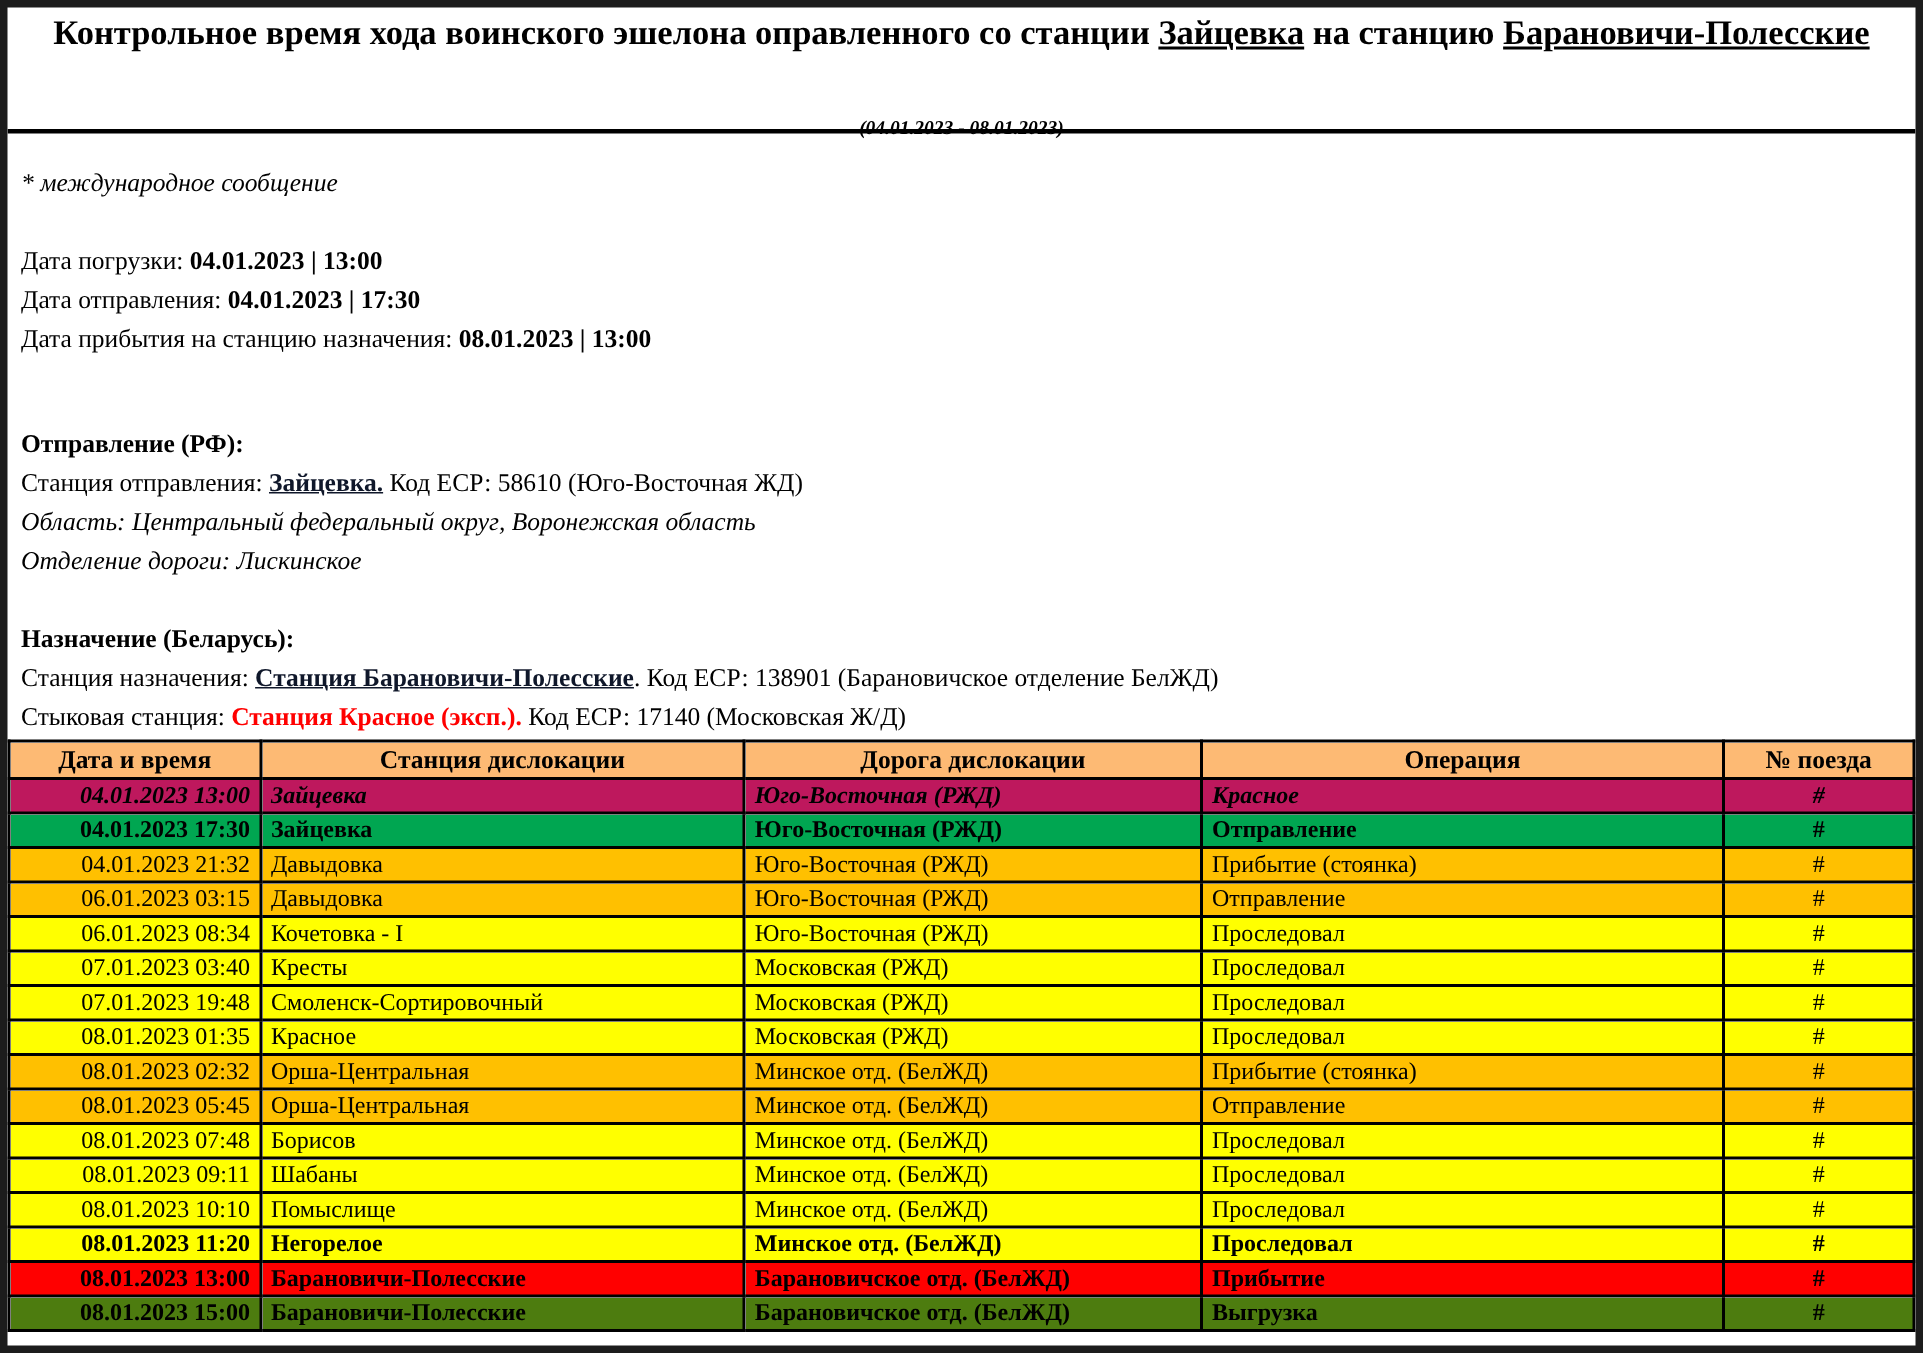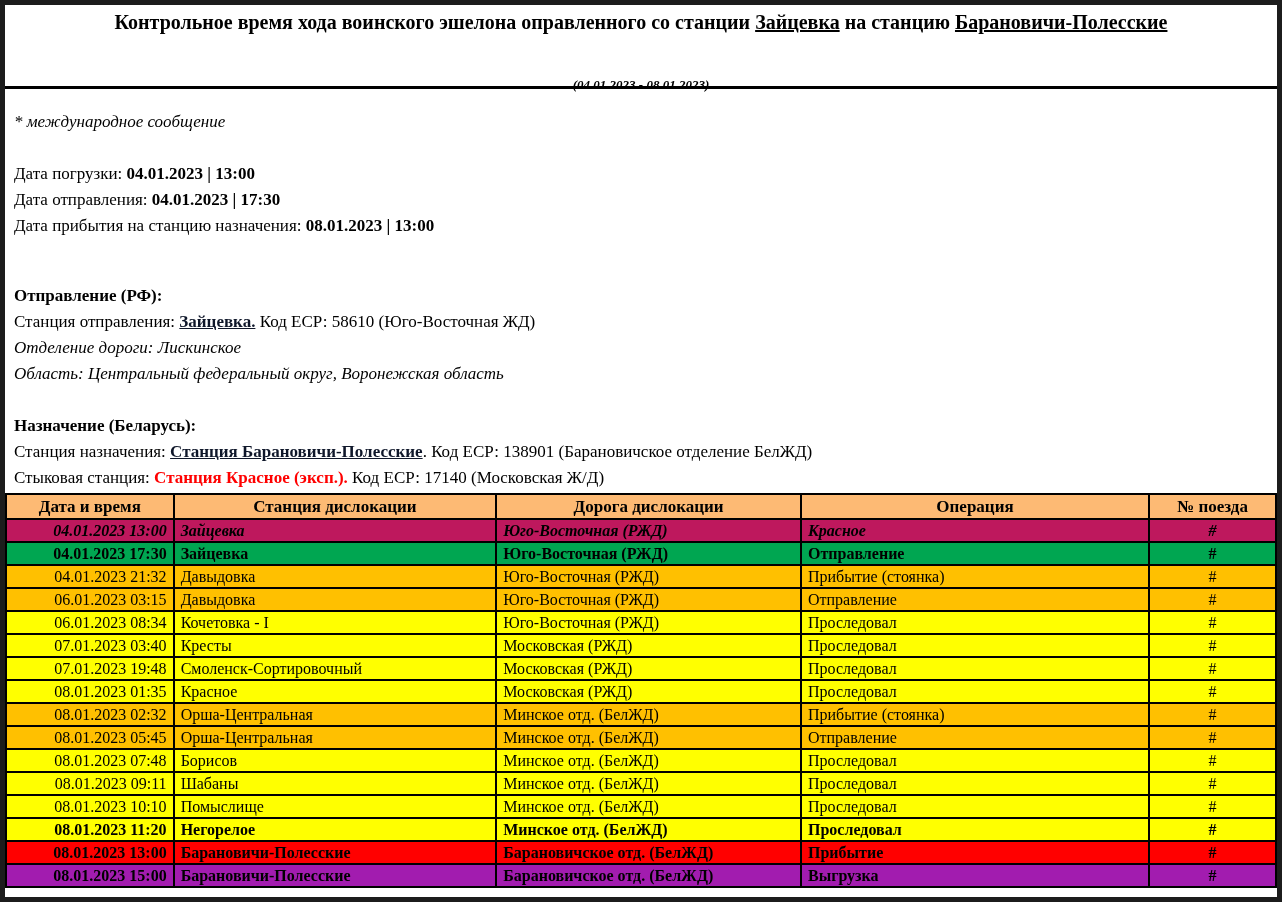--- a/index.html
+++ b/index.html
@@ -6,21 +6,21 @@
   .page{
     width:1282px;height:902px;box-sizing:border-box;
     border:5px solid #1c1c1c;background:#fff;overflow:hidden;
     font-family:"Liberation Serif", serif;color:#000;
   }
   
   .title-block{
     height:84px;box-sizing:border-box;border-bottom:3px solid #000;
     text-align:center;padding-top:7px;
   }
-  .doc-title{font-size:20px;font-weight:bold;line-height:20px;}
+  .doc-title{font-size:23px;font-weight:bold;line-height:20px;}
   .doc-title .u{text-decoration:underline;}
   .doc-subtitle{font-size:13px;font-weight:bold;font-style:italic;margin-top:45px;}
   
   .body-text{padding:0 9px;font-size:17px;}
   .note{margin-top:20px;font-style:italic;line-height:26px;}
   .dates-block{margin-top:26px;line-height:26px;}
   .section-dep{margin-top:44px;line-height:26px;}
   .section-dest{margin-top:26px;line-height:26px;}
   .b{font-weight:bold;}
   .i{font-style:italic;}
@@ -63,22 +63,22 @@
 
     <div class="dates-block">
       <div><span>Дата погрузки: </span><span class="b">04.01.2023 |  13:00</span></div>
       <div><span>Дата отправления: </span><span class="b">04.01.2023 | 17:30</span></div>
       <div><span>Дата прибытия на станцию назначения: </span><span class="b">08.01.2023 | 13:00</span></div>
     </div>
 
     <div class="section-dep">
       <div class="heading">Отправление (РФ):</div>
       <div><span>Станция отправления: </span><span class="red-link">Зайцевка.</span><span> Код ЕСР: 58610 (Юго-Восточная ЖД)</span></div>
+      <div class="i">Область: Центральный федеральный округ, Воронежская область</div>
       <div class="i">Отделение дороги: Лискинское</div>
-      <div class="i">Область: Центральный федеральный округ, Воронежская область</div>
     </div>
 
     <div class="section-dest">
       <div class="heading">Назначение (Беларусь):</div>
       <div><span>Станция назначения: </span><span class="red-link">Станция Барановичи-Полесские</span><span>. Код ЕСР: 138901 (Барановичское отделение БелЖД)</span></div>
       <div><span>Стыковая станция: </span><span class="red-text">Станция Красное (эксп.).</span><span> Код ЕСР: 17140 (Московская Ж/Д)</span></div>
     </div>
 
   </div>
 
@@ -198,21 +198,21 @@
           <td class="col-operation">Проследовал</td>
           <td class="col-train">#</td>
         </tr>
         <tr class="bold-row" style="background: rgb(255, 0, 0);">
           <td class="col-datetime">08.01.2023 13:00</td>
           <td class="col-station">Барановичи-Полесские</td>
           <td class="col-road">Барановичское отд. (БелЖД)</td>
           <td class="col-operation">Прибытие</td>
           <td class="col-train">#</td>
         </tr>
-        <tr class="bold-row" style="background: #a21caf;">
+        <tr class="bold-row" style="background: #4d7c0f;">
           <td class="col-datetime">08.01.2023 15:00</td>
           <td class="col-station">Барановичи-Полесские</td>
           <td class="col-road">Барановичское отд. (БелЖД)</td>
           <td class="col-operation">Выгрузка</td>
           <td class="col-train">#</td>
         </tr>
       </tbody>
   </table>
 
 </div>

